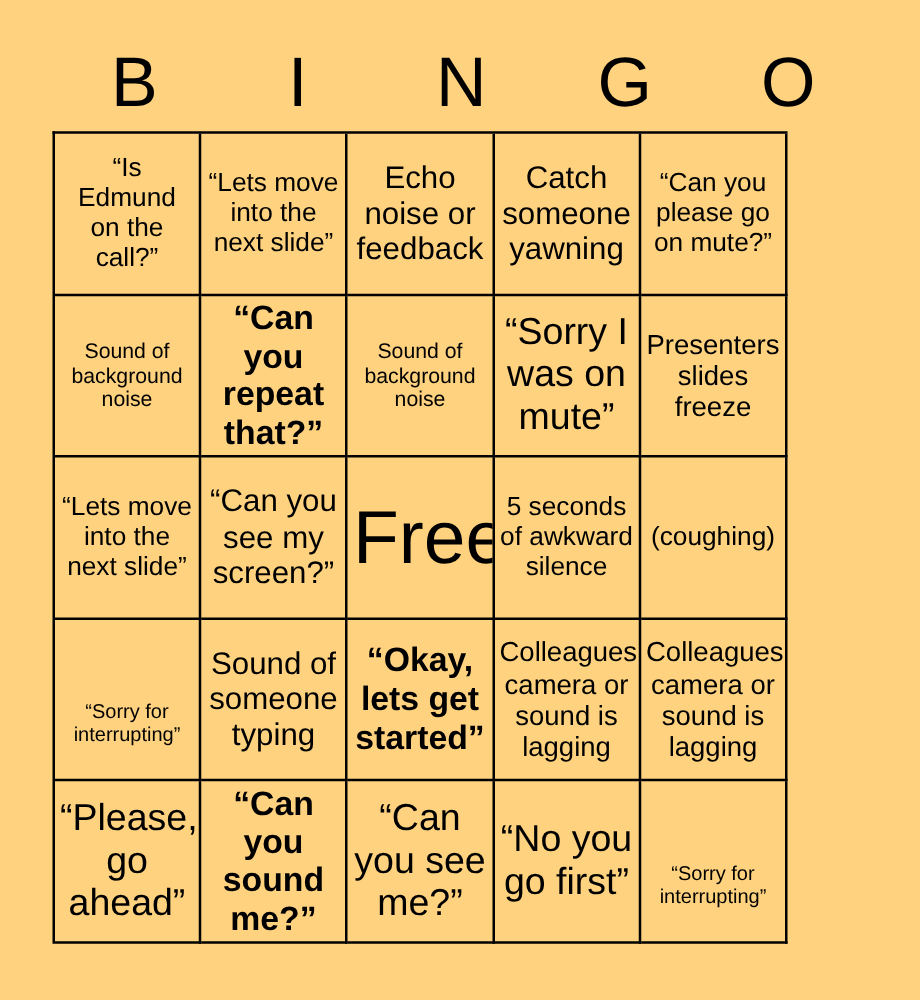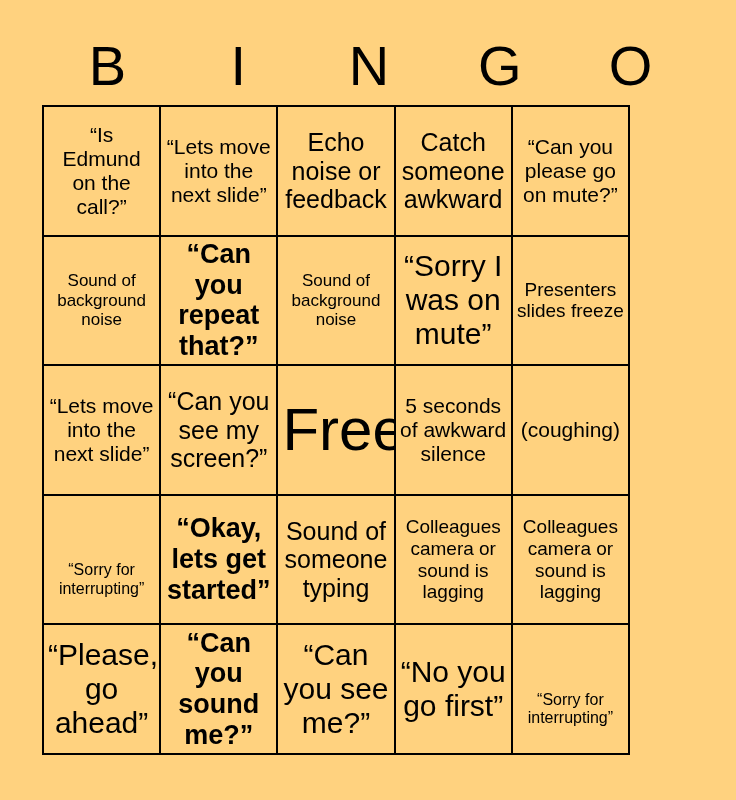--- a/index.html
+++ b/index.html
@@ -65,21 +65,21 @@
     line-height: 1.14;
     overflow: hidden;
   }
   .cell span {
     display: block;
     width: 100%;
   }
   
   .fs-xs  { font-size: 16px; margin-top: 40px; }
   .fs-s   { font-size: 17px; }
-  .fs-sm  { font-size: 19px; }
+  .fs-sm  { font-size: 22px; }
   .fs-m   { font-size: 21px; }
   .fs-l   { font-size: 25px; }
   .fs-xl  { font-size: 27px; font-weight: bold; }
   .fs-xxl { font-size: 30px; }
   .fs-free { font-size: 60px; }
 </style>
 </head>
 <body>
 
 <div class="card">
@@ -96,21 +96,21 @@
       <div class="cell">
         <span class="fs-m">“Is Edmund on the call?”</span>
       </div>
       <div class="cell">
         <span class="fs-m">“Lets move into the next slide”</span>
       </div>
       <div class="cell">
         <span class="fs-l">Echo noise or feedback</span>
       </div>
       <div class="cell">
-        <span class="fs-l">Catch someone awkward</span>
+        <span class="fs-l">Catch someone yawning</span>
       </div>
       <div class="cell">
         <span class="fs-m">“Can you please go on mute?”</span>
       </div>
       <div class="cell">
         <span class="fs-s">Sound of background noise</span>
       </div>
       <div class="cell">
         <span class="fs-xl">“Can you repeat that?”</span>
       </div>
@@ -135,24 +135,24 @@
       <div class="cell">
         <span class="fs-m">5 seconds of awkward silence</span>
       </div>
       <div class="cell">
         <span class="fs-m">(coughing)</span>
       </div>
       <div class="cell">
         <span class="fs-xs">“Sorry for interrupting”</span>
       </div>
       <div class="cell">
-        <span class="fs-xl">“Okay, lets get started”</span>
+        <span class="fs-l">Sound of someone typing</span>
       </div>
       <div class="cell">
-        <span class="fs-l">Sound of someone typing</span>
+        <span class="fs-xl">“Okay, lets get started”</span>
       </div>
       <div class="cell">
         <span class="fs-sm">Colleagues camera or sound is lagging</span>
       </div>
       <div class="cell">
         <span class="fs-sm">Colleagues camera or sound is lagging</span>
       </div>
       <div class="cell">
         <span class="fs-xxl">“Please, go ahead”</span>
       </div>

